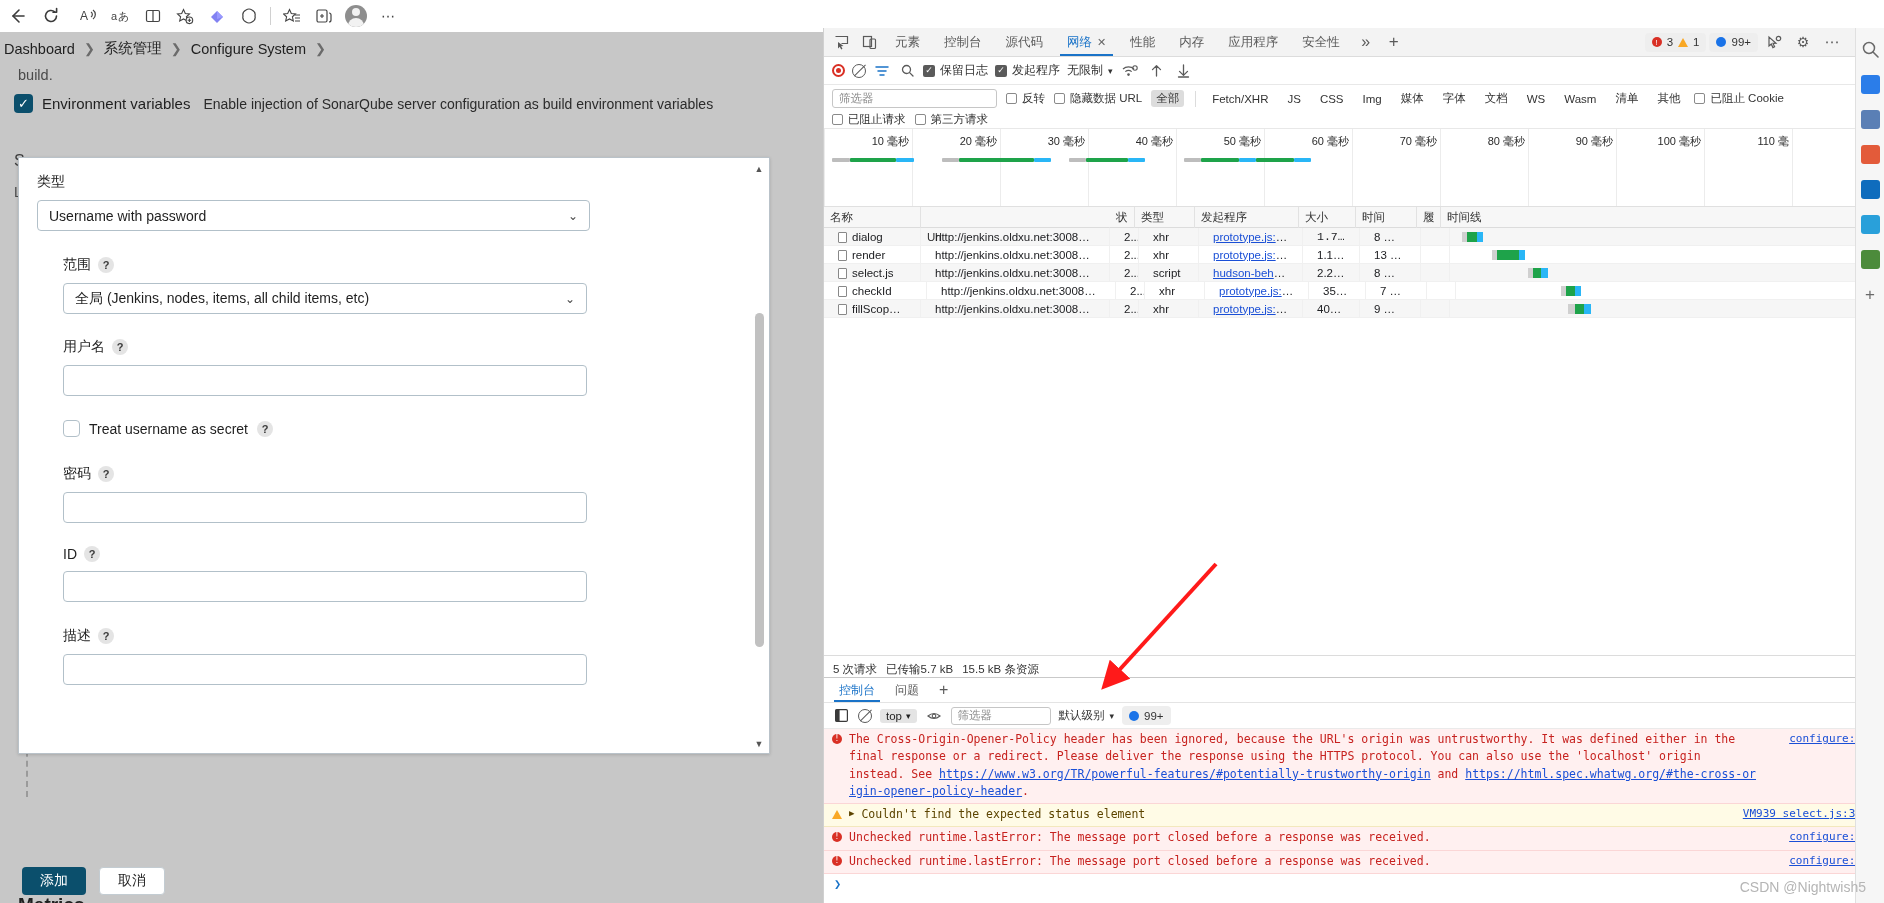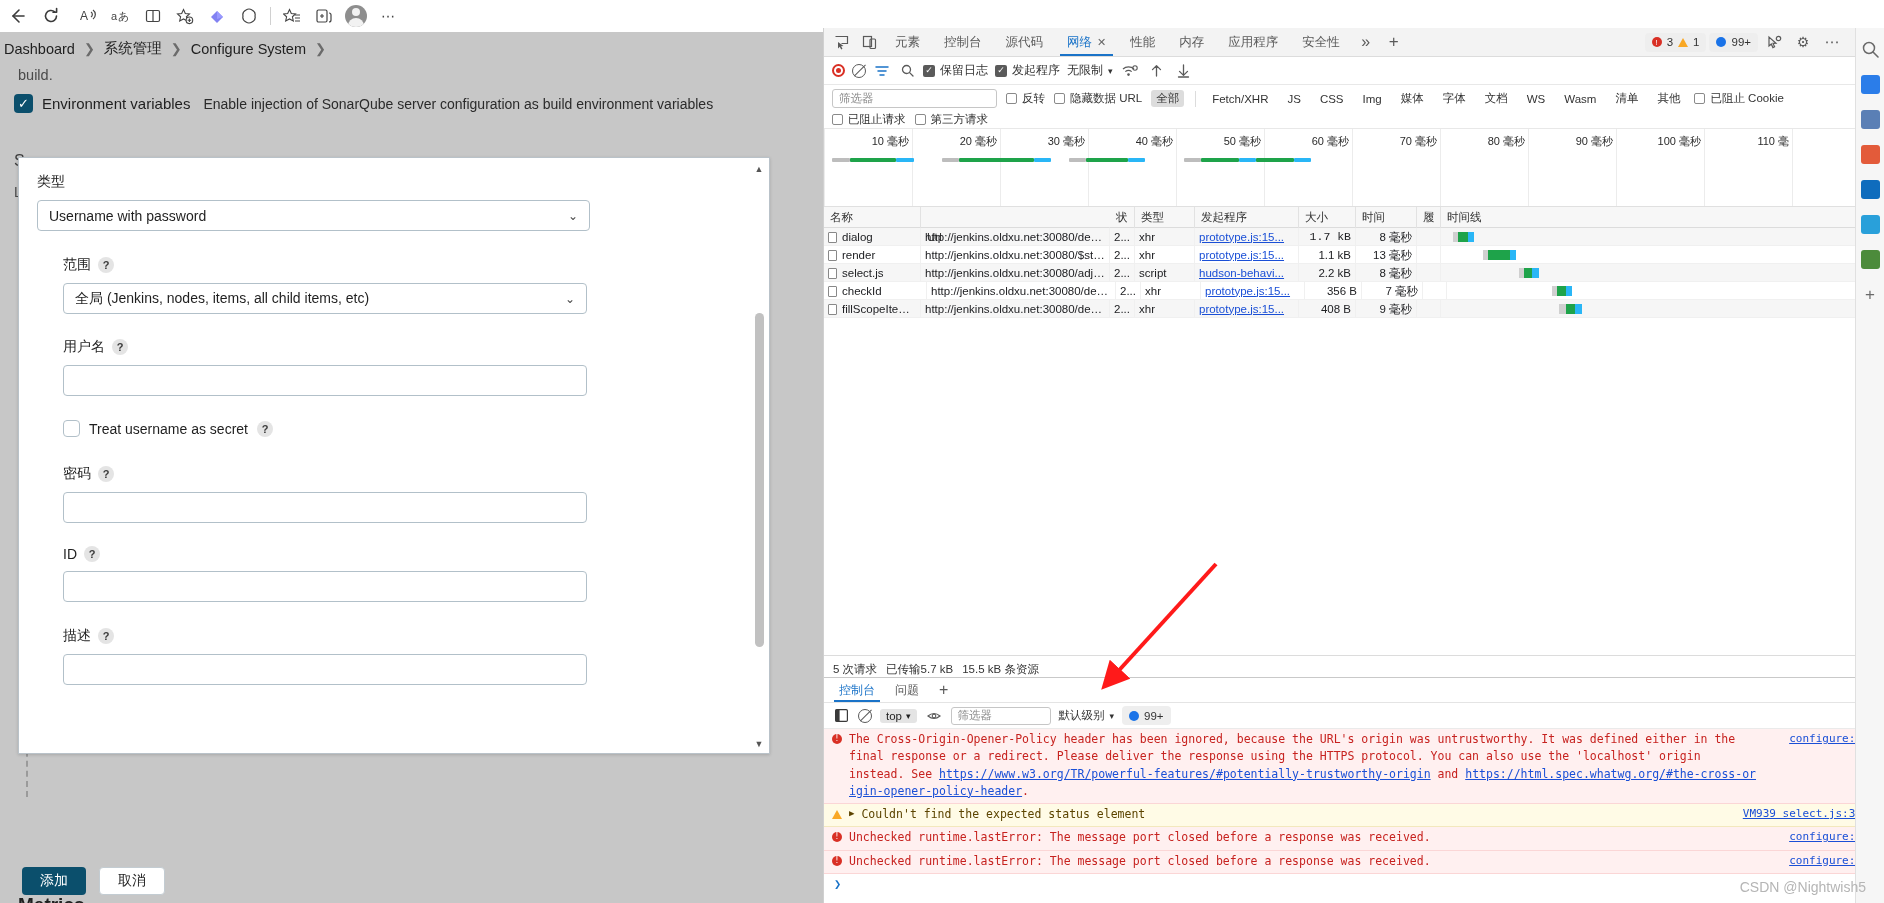--- a/index.html
+++ b/index.html
@@ -211,21 +211,21 @@
 
   .dt-table { font-size: 11.5px; color: #202124; }
   .th-row {
     display: flex; height: 21px; align-items: center;
     background: #f7f7f7; border-bottom: 1px solid #dcdcdc; color: #333;
   }
   .th { padding: 0 6px; border-right: 1px solid #e2e2e2; height: 21px; line-height: 21px;
         overflow: hidden; white-space: nowrap; }
   .tr-row { display: flex; height: 18px; align-items: center; border-bottom: 1px solid #f0f0f0; }
   .tr-row:nth-child(odd) { background: #f6f6f6; }
-  .td { padding: 0 4px; border-right: 1px solid #f0f0f0; height: 18px; line-height: 18px;
+  .td { padding: 0 14px; border-right: 1px solid #f0f0f0; height: 18px; line-height: 18px;
         overflow: hidden; white-space: nowrap; text-overflow: ellipsis; }
   .td.num { text-align: right; }
   .doc-ic { width: 9px; height: 11px; border: 1px solid #888; border-radius: 1px;
             display: inline-block; margin-right: 5px; vertical-align: -2px; background: #fff; }
   .lnk { color: #1a4fd6; text-decoration: underline; }
   .wf { position: relative; flex: 1; height: 18px; }
   .wfbar { position: absolute; top: 4px; height: 10px; }
 
   .dt-summary {
     position: absolute; left: 0; right: 0; top: 627px; height: 22px;

